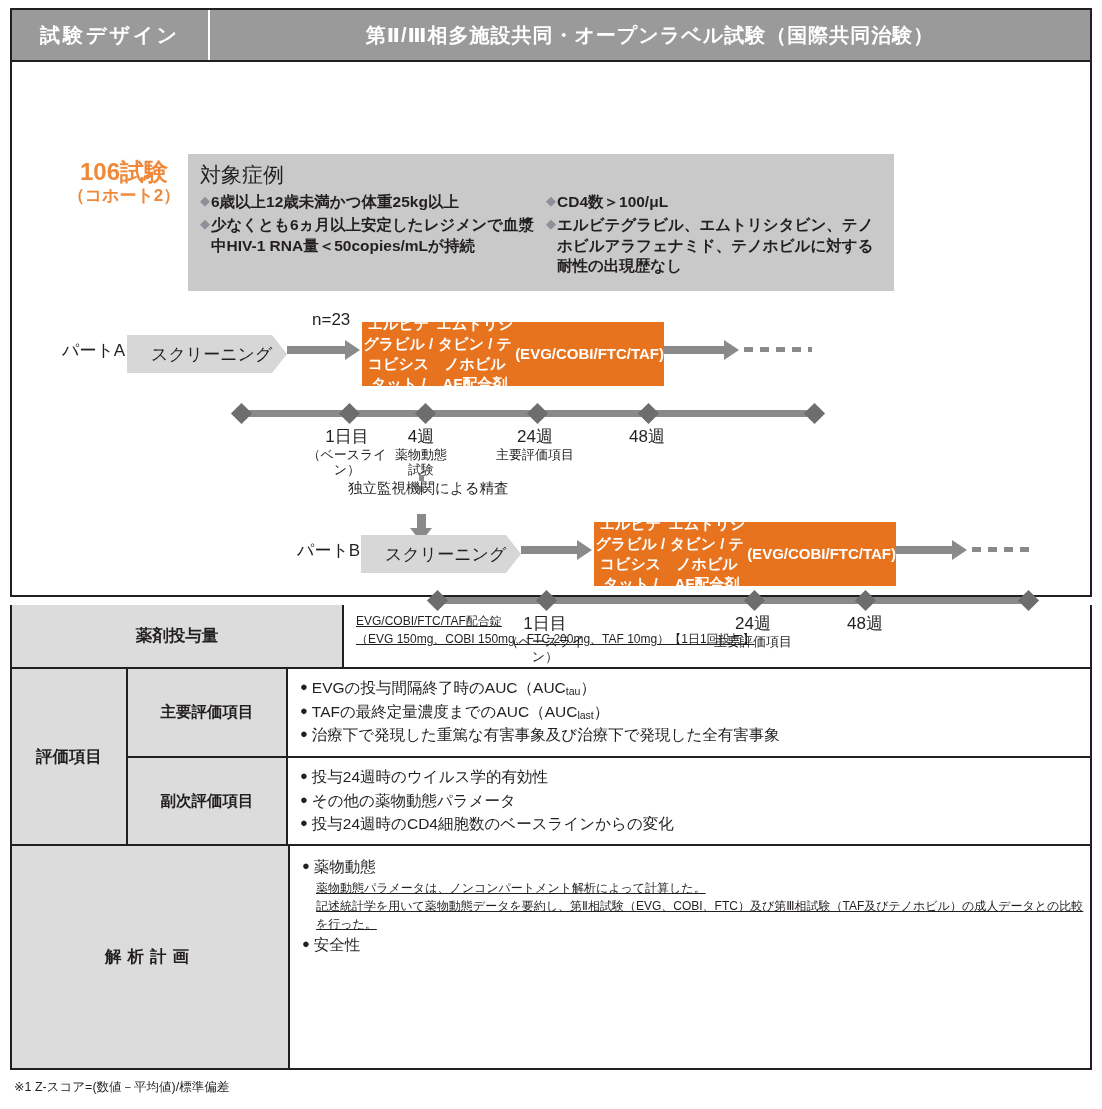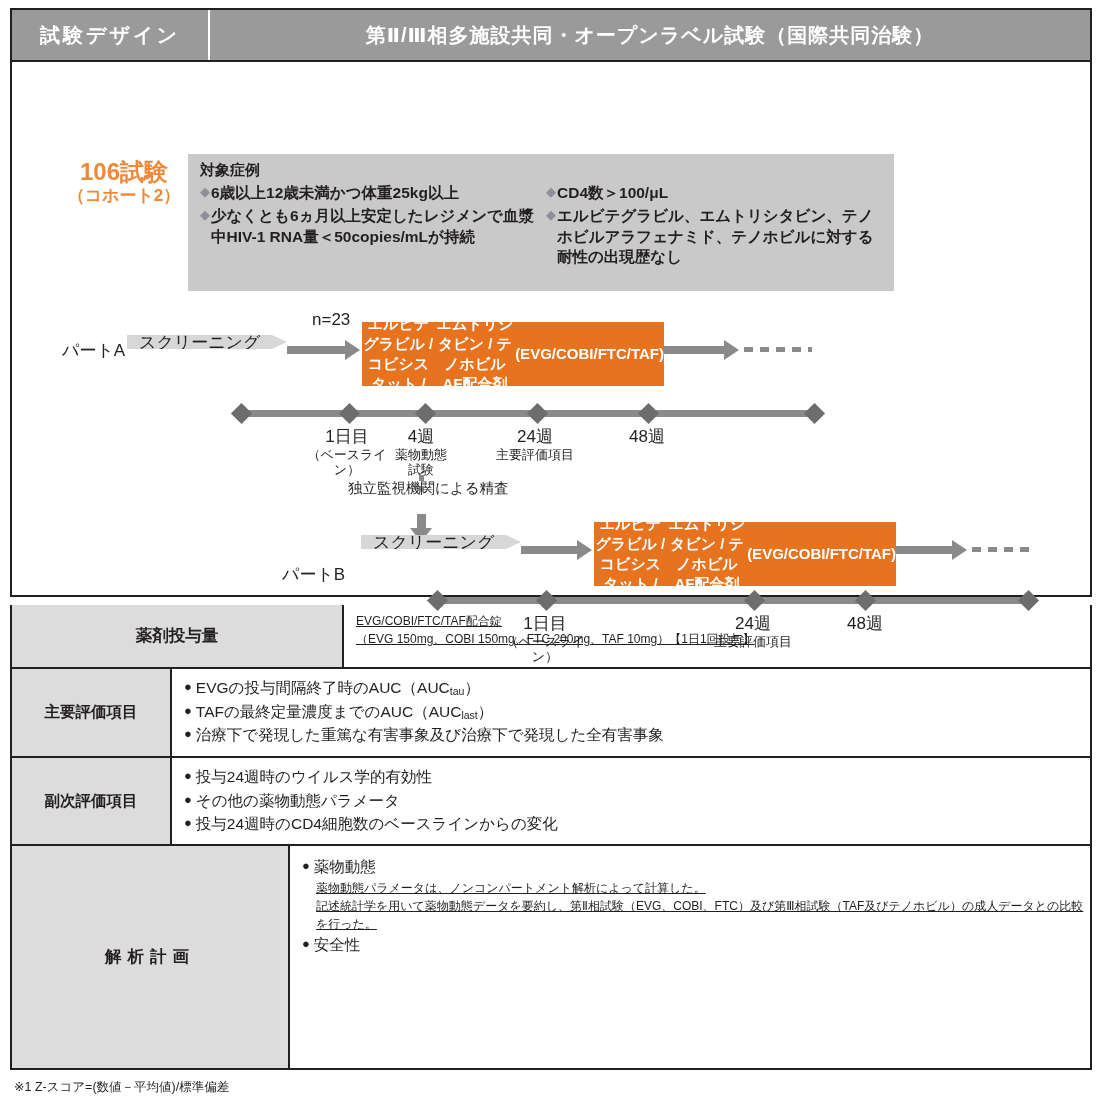--- a/index.html
+++ b/index.html
@@ -24,34 +24,34 @@
   .diagram{position:relative;border-left:2px solid #231f20;border-right:2px solid #231f20;border-bottom:2px solid #231f20;
            height:535px;box-sizing:border-box;background:#fff;}
 
   
   .badge{position:absolute;left:48px;top:96px;width:128px;text-align:center;color:#f0883a;font-weight:bold;line-height:1.15;}
   .badge .b1{font-size:24px;}
   .badge .b2{font-size:17px;}
 
   
   .crit{position:absolute;left:176px;top:92px;width:706px;height:137px;background:#c9c9c9;box-sizing:border-box;padding:7px 10px 0 12px;}
-  .crit-title{font-size:15px;font-weight:bold;margin:0 0 3px 0;}
+  .crit-title{font-size:21px;font-weight:normal;margin:0 0 3px 0;}
   .crit-cols{display:flex;}
   .crit-col{width:50%;}
   .crit-col.right{padding-left:8px;}
   .bullet{display:flex;font-size:15.5px;font-weight:bold;line-height:1.32;margin-bottom:3px;}
   .bullet .dia{flex:0 0 auto;color:#8e9099;font-size:13px;line-height:1.45;padding-right:1px;}
   .bullet .btx{flex:1 1 auto;}
 
   
   .nlabel{position:absolute;font-size:17px;}
 
   
-  .screen{position:absolute;height:14px;background:#d7d7d7;display:flex;align-items:center;justify-content:flex-start;
-          padding-left:12px;box-sizing:border-box;font-size:17px;color:#231f20;
+  .screen{position:absolute;height:38px;background:#d7d7d7;display:flex;align-items:center;justify-content:flex-start;
+          padding-left:24px;box-sizing:border-box;font-size:17px;color:#231f20;
           clip-path:polygon(0 0, calc(100% - 15px) 0, 100% 50%, calc(100% - 15px) 100%, 0 100%);}
   .partlabel{position:absolute;font-size:17px;}
 
   
   .tbox{position:absolute;background:#e8731e;color:#ffffff;font-weight:bold;font-size:15px;line-height:1.33;
         display:flex;flex-direction:row;align-items:center;justify-content:center;text-align:center;box-sizing:border-box;}
 
   
   .arr{position:absolute;height:8px;background:#8a8a8a;}
   .arrhead{position:absolute;width:0;height:0;border-top:10px solid transparent;border-bottom:10px solid transparent;border-left:15px solid #8a8a8a;}
@@ -175,21 +175,21 @@
     <div class="tick" style="left:600px;top:365px;width:70px;">
       <div class="t1">48週</div>
       <div class="t2"></div>
     </div>
 
     <div class="vdash" style="left:407px;top:413px;height:18px;"></div>
     <div class="review" style="left:336px;top:417px;">独立監視機関による精査</div>
     <div class="dstem" style="left:405px;top:452px;height:16px;"></div>
     <div class="darr" style="left:398px;top:466px;"></div>
 
-    <div class="partlabel" style="left:270px;top:477px;margin-top:24px;">パートB</div>
+    <div class="partlabel" style="left:285px;top:477px;">パートB</div>
     <div class="screen" style="left:349px;top:473px;width:160px;">
       <span>スクリーニング</span>
     </div>
 
     <div class="arr" style="left:509px;top:484px;width:58px;"></div>
     <div class="arrhead" style="left:565px;top:478px;"></div>
 
     <div class="tbox" style="left:582px;top:460px;width:302px;height:64px;">
       <span>エルビテグラビル / コビシスタット /</span>
       <span>エムトリシタビン / テノホビルAF配合剤</span>
@@ -228,20 +228,23 @@
       </div>
       <div class="cellR">
         <div class="dline">EVG/COBI/FTC/TAF配合錠</div>
         <div class="dline">（EVG 150mg、COBI 150mg、FTC 200mg、TAF 10mg）【1日1回投与】</div>
       </div>
     </div>
   </div>
 
   <div class="tbl">
     <div class="row">
+      <div class="cellL" style="width:116px;border-right:2px solid #231f20;">
+        <span>評価項目</span>
+      </div>
       <div style="flex:1;">
 
         <div class="row vspacer" style="height:89px;">
           <div class="cellL sub" style="width:160px;">
             <span>主要評価項目</span>
           </div>
           <div class="cellR">
             <div class="li">
               <span class="dot">●</span>
               <span class="tx">EVGの投与間隔終了時のAUC（AUC<sub>tau</sub>）</span>

